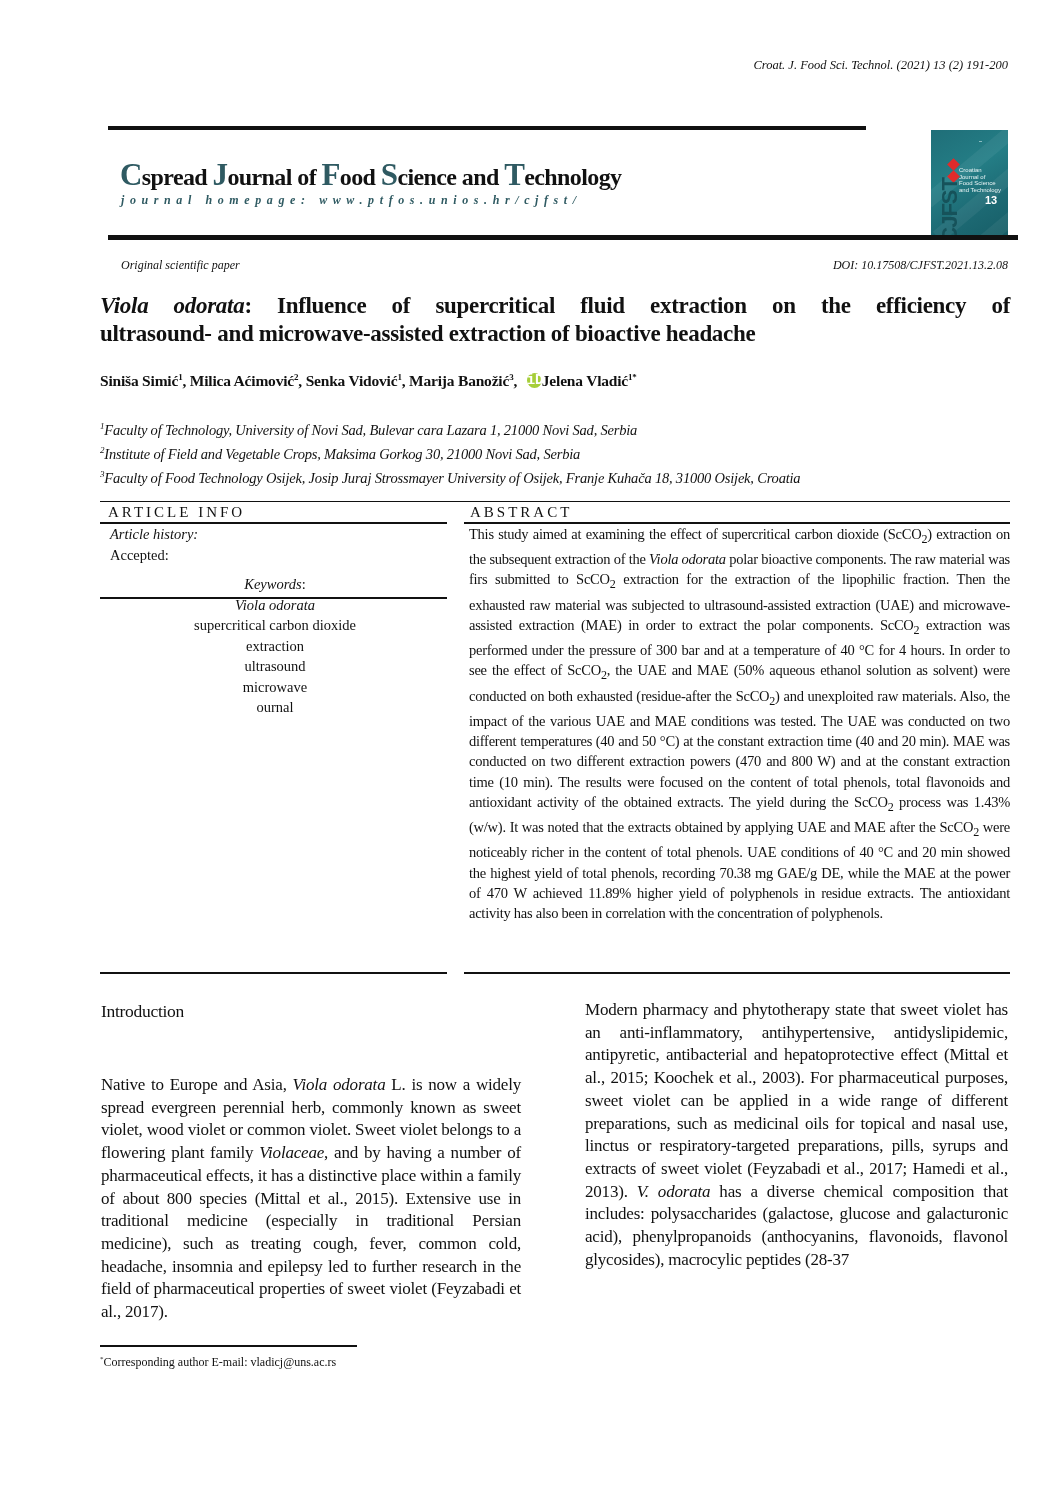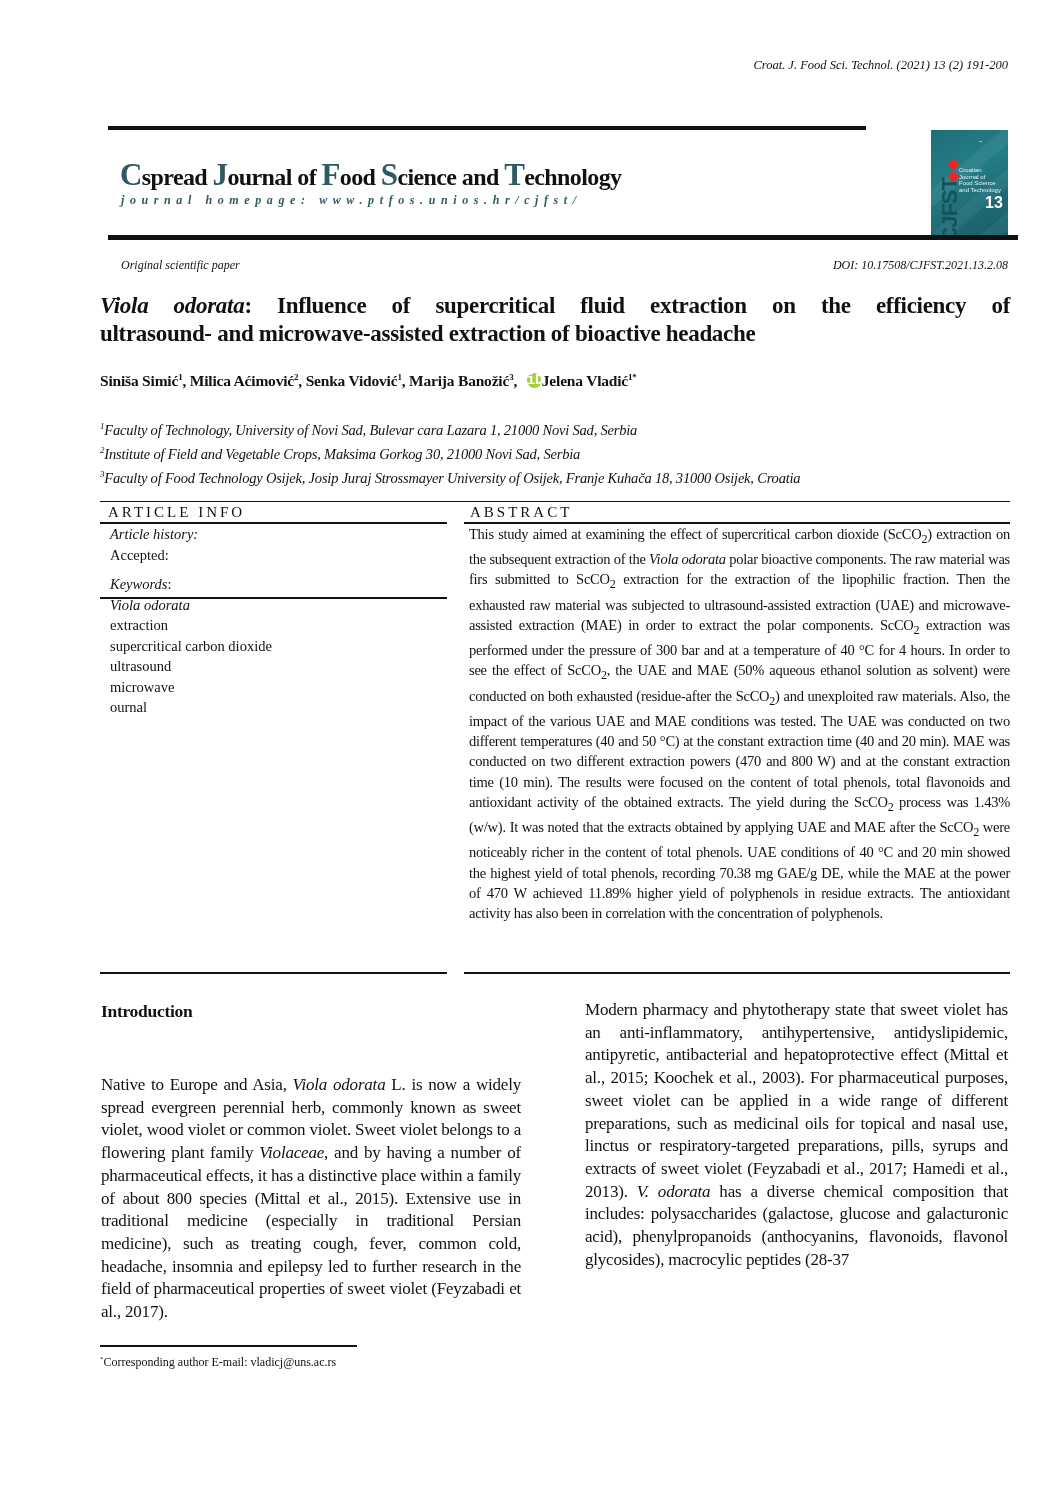--- a/index.html
+++ b/index.html
@@ -24,21 +24,21 @@
   }
   .cover {
     left: 931px; top: 130px; width: 77px; height: 106px;
     background: linear-gradient(150deg, #1f6e78 0%, #247e86 40%, #1d6a74 70%, #175e67 100%);
     overflow: hidden;
   }
   .cover .stripe { position: absolute; width: 140px; height: 14px; background: rgba(255,255,255,0.06); transform: rotate(-40deg); }
   .cover .dot { position: absolute; width: 9px; height: 9px; background: #e02b2b; transform: rotate(45deg); left: 18px; }
   .cover .cjfst { position: absolute; left: 6px; top: 48px; font-family: "Liberation Sans", sans-serif; font-weight: bold; font-size: 22px; color: #16525a; writing-mode: vertical-rl; transform: rotate(180deg); letter-spacing: -1px; }
   .cover .ctitle { position: absolute; left: 28px; top: 37px; font-family: "Liberation Sans", sans-serif; font-size: 6px; line-height: 6.5px; color: #e9f4f5; }
-  .cover .cnum { position: absolute; left: 54px; top: 64px; font-family: "Liberation Sans", sans-serif; font-weight: bold; font-size: 16px; color: #fff; }
+  .cover .cnum { position: absolute; left: 54px; top: 64px; font-family: "Liberation Sans", sans-serif; font-weight: bold; font-size: 11px; color: #fff; }
   .cover .ctop { position: absolute; left: 48px; top: 10px; font-family: "Liberation Sans", sans-serif; font-size: 3px; color: #d8eef0; }
   .paper-type { left: 121px; top: 258px; font-size: 12px; font-style: italic; }
   .doi { right: 50px; top: 258px; font-size: 12px; font-style: italic; }
   .title {
     left: 100px; top: 292px; width: 910px; font-size: 23px; font-weight: bold; line-height: 28px;
     text-align: justify; text-align-last: left; letter-spacing: -0.3px;
   }
   .title .title-line1 { display: block; text-align: justify; text-align-last: justify; }
   .authors { left: 100px; top: 372px; font-size: 15.5px; font-weight: bold; white-space: nowrap; letter-spacing: -0.2px; }
   .authors sup { font-size: 9px; }
@@ -54,26 +54,26 @@
   .ai-head { left: 108px; }
   .ab-head { left: 470px; }
   .rule-mid { height: 2px; background: #111; }
   .r1 { left: 100px; top: 522px; width: 347px; }
   .r2 { left: 464px; top: 522px; width: 546px; }
   .r3 { left: 100px; top: 597px; width: 347px; }
   .r4 { left: 100px; top: 972px; width: 347px; }
   .r5 { left: 464px; top: 972px; width: 546px; }
   .article-info { left: 110px; top: 524px; font-size: 14.5px; line-height: 20.5px; width: 330px; }
   .article-info .item { display: block; }
-  .article-info .keywords { margin-top: 9px; }
+  .article-info .keywords { margin-top: 9px; text-align: center; }
   .abstract {
     left: 469px; top: 524px; width: 541px; font-size: 14.5px; line-height: 20.3px;
     text-align: justify; letter-spacing: -0.25px;
   }
-  .intro-head { left: 101px; top: 1001px; font-size: 17.5px; font-weight: bold; letter-spacing: -0.3px; }
+  .intro-head { left: 101px; top: 1001px; font-size: 17.5px; font-weight: normal; letter-spacing: -0.3px; }
   .col-left {
     left: 101px; top: 1046px; width: 420px; font-size: 17px; line-height: 22.7px;
     text-align: justify; letter-spacing: -0.2px; margin-top: 28px;
   }
   .col-right {
     left: 585px; top: 999px; width: 423px; font-size: 17px; line-height: 22.7px;
     text-align: justify; letter-spacing: -0.2px;
   }
   .fn-rule { left: 100px; top: 1345px; width: 257px; height: 1.5px; background: #111; }
   .footnote { left: 100px; top: 1355px; font-size: 12px; }
@@ -133,22 +133,22 @@
 <div class="abs rule-mid r4"></div>
 <div class="abs rule-mid r5"></div>
 
 <div class="abs article-info">
   <span class="item it">Article history:</span>
   <span class="item">Accepted:</span>
   <div class="keywords">
     <span class="item"><i>Keywords</i>:</span>
     <div id="keywords">
         <i class="item">Viola odorata</i>
+        <span class="item">supercritical carbon dioxide</span>
         <span class="item">extraction</span>
-        <span class="item">supercritical carbon dioxide</span>
         <span class="item">ultrasound</span>
         <span class="item">microwave</span>
         <span class="item">ournal</span>
       </div>
   </div>
 </div>
 
 <div class="abs abstract" id="abstract"><span>This study aimed at examining the effect of supercritical carbon dioxide (ScCO</span><sub>2</sub><span>) extraction on the subsequent extraction of the </span><i>Viola odorata</i><span> polar bioactive components. The raw material was firs submitted to ScCO</span><sub>2</sub><span> extraction for the extraction of the lipophilic fraction. Then the exhausted raw material was subjected to ultrasound-assisted extraction (UAE) and microwave-assisted extraction (MAE) in order to extract the polar components. ScCO</span><sub>2</sub><span> extraction was performed under the pressure of 300 bar and at a temperature of 40 °C for 4 hours. In order to see the effect of ScCO</span><sub>2</sub><span>, the UAE and MAE (50% aqueous ethanol solution as solvent) were conducted on both exhausted (residue-after the ScCO</span><sub>2</sub><span>) and unexploited raw materials. Also, the impact of the various UAE and MAE conditions was tested. The UAE was conducted on two different temperatures (40 and 50 °C) at the constant extraction time (40 and 20 min). MAE was conducted on two different extraction powers (470 and 800 W) and at the constant extraction time (10 min). The results were focused on the content of total phenols, total flavonoids and antioxidant activity of the obtained extracts. The yield during the ScCO</span><sub>2</sub><span> process was 1.43% (w/w). It was noted that the extracts obtained by applying UAE and MAE after the ScCO</span><sub>2</sub><span> were noticeably richer in the content of total phenols. UAE conditions of 40 °C and 20 min showed the highest yield of total phenols, recording 70.38 mg GAE/g DE, while the MAE at the power of 470 W achieved 11.89% higher yield of polyphenols in residue extracts. The antioxidant activity has also been in  correlation with the concentration of polyphenols.</span></div>
 
 <div class="abs intro-head">Introduction</div>

